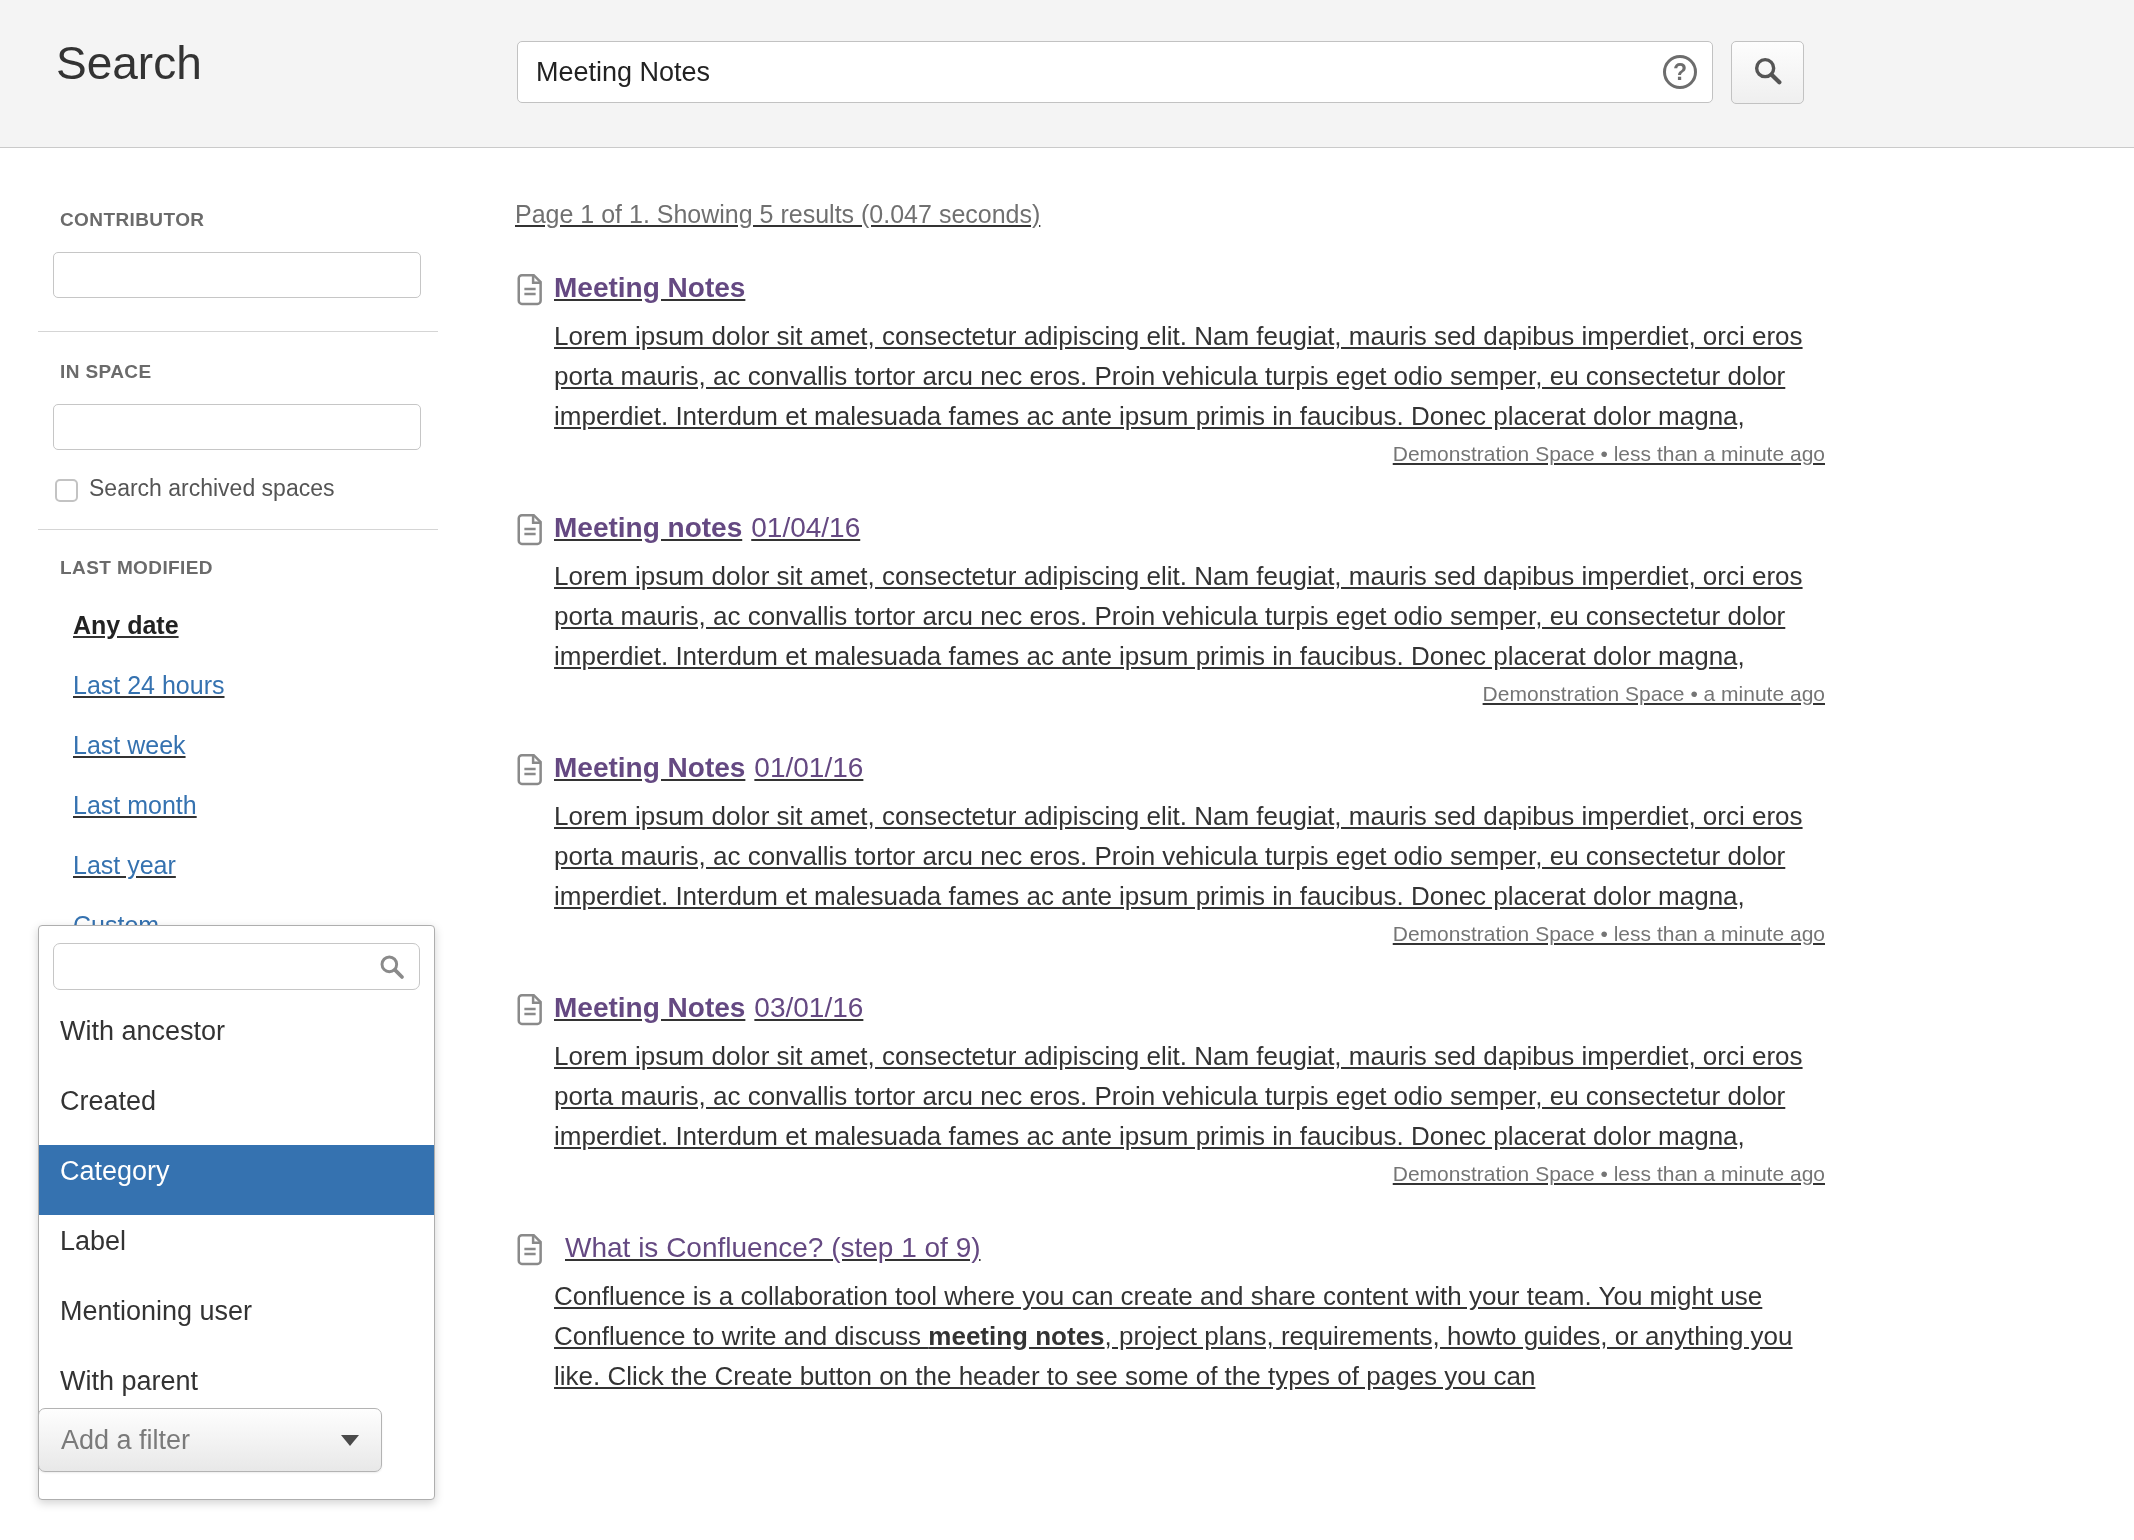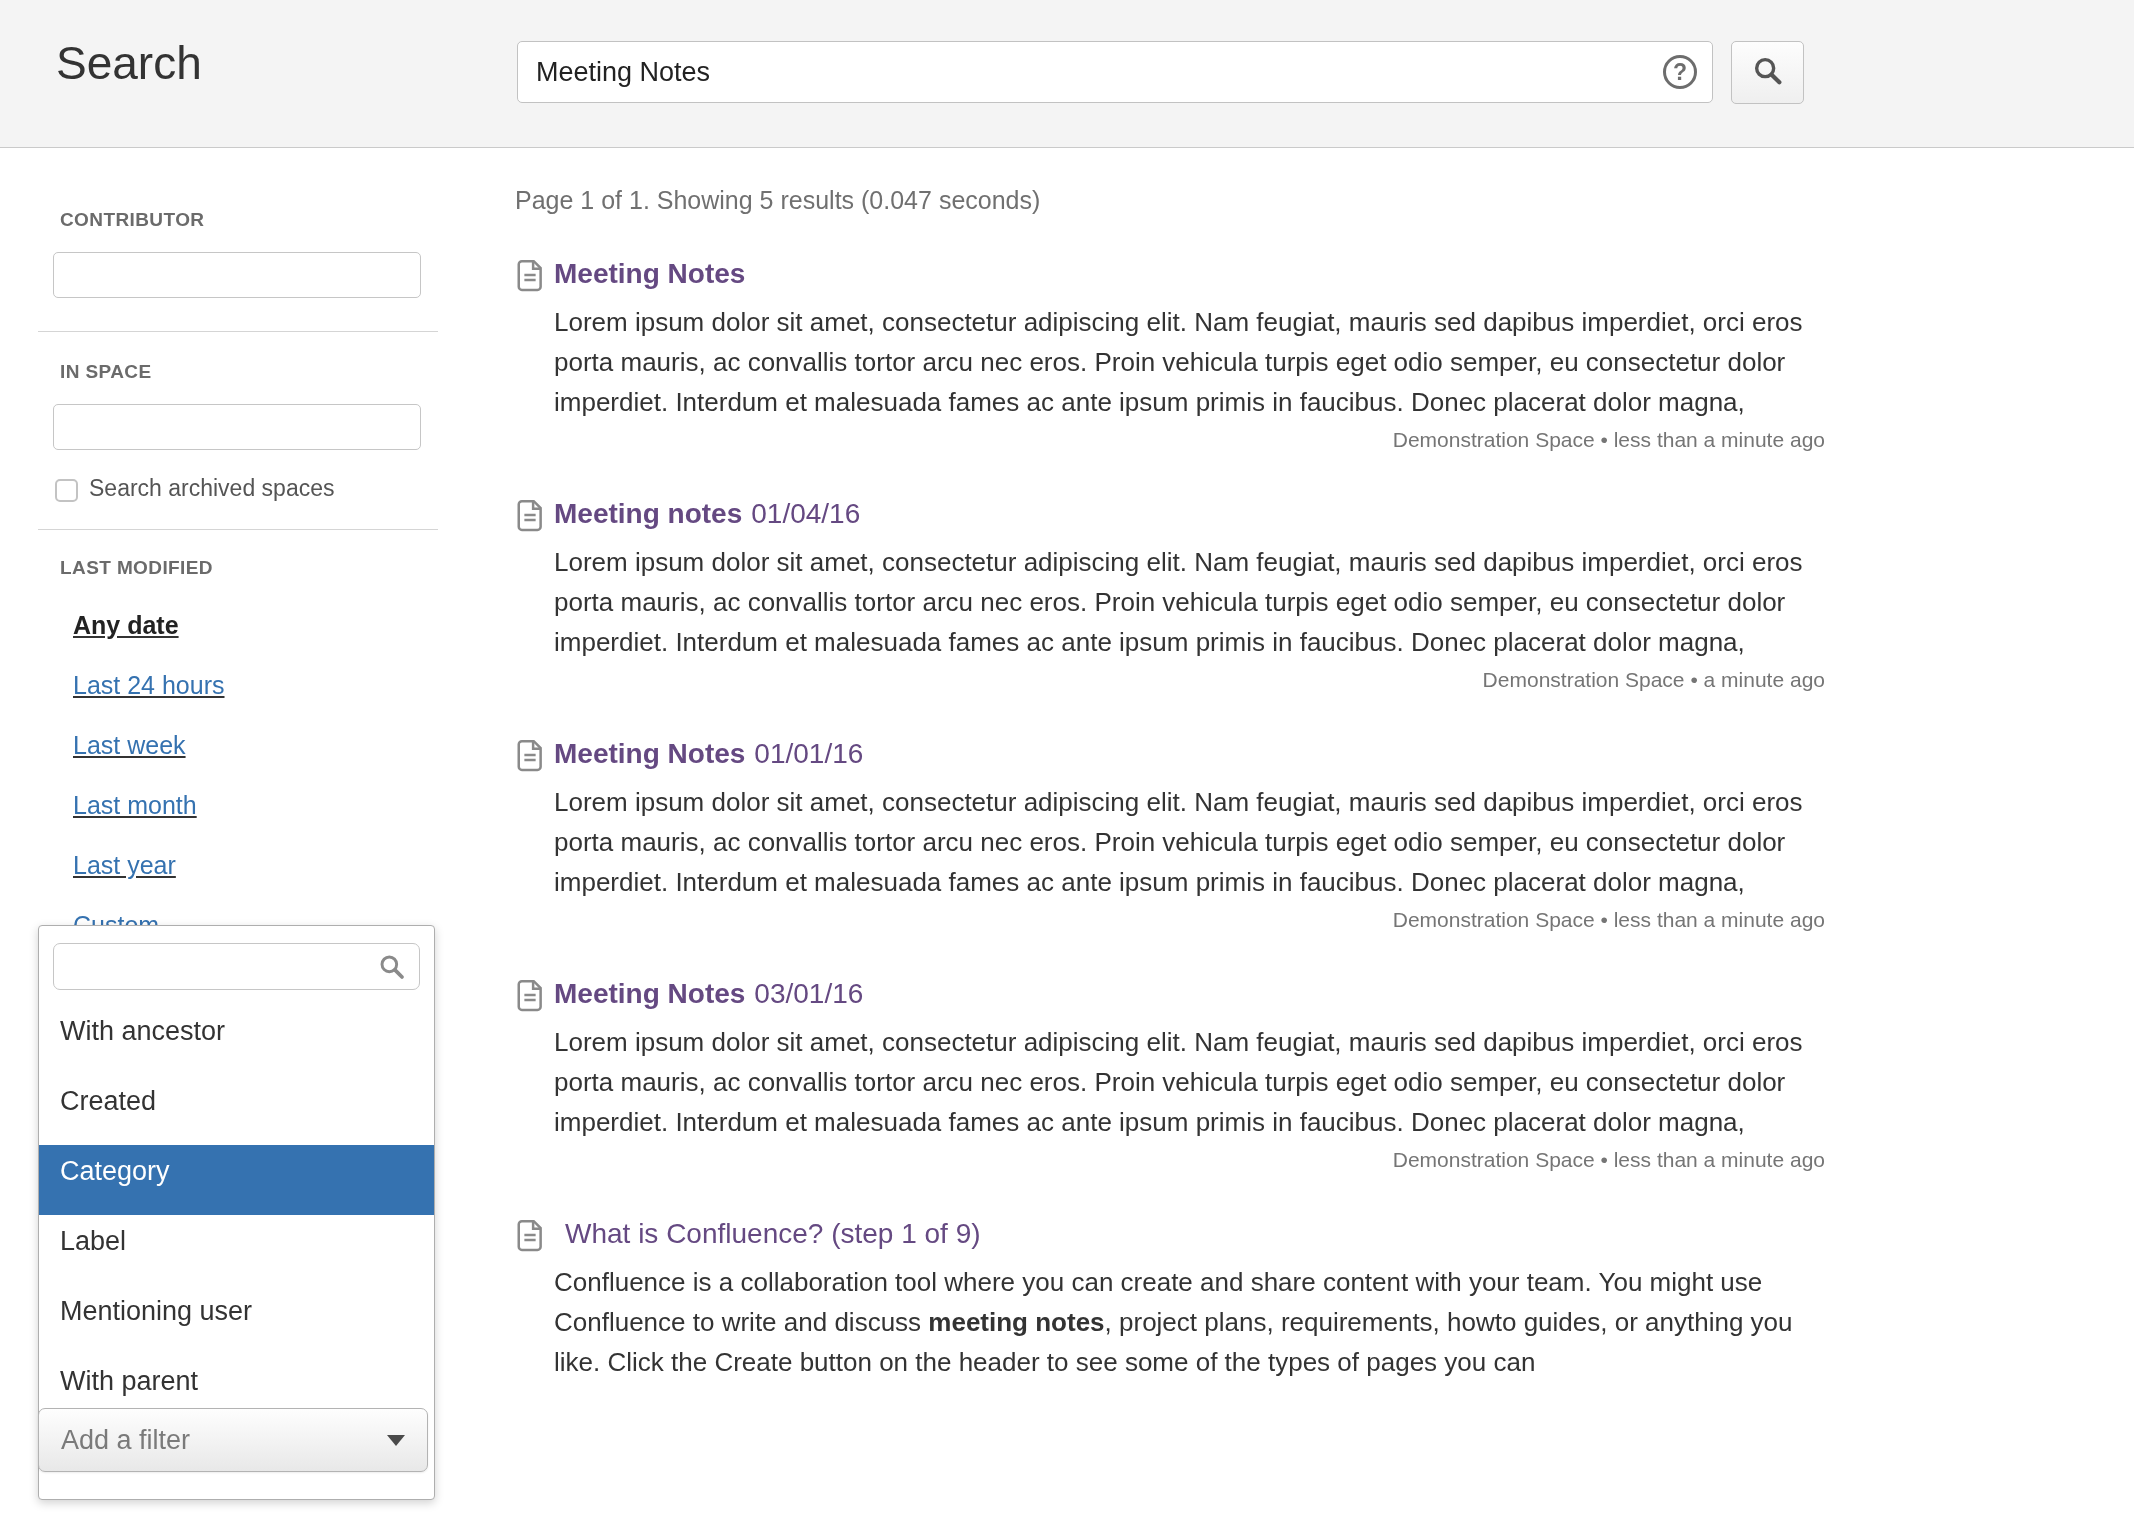--- a/index.html
+++ b/index.html
@@ -47,31 +47,31 @@
   .dropdown-panel { position:absolute; left:38px; top:925px; width:397px;
                     background:#fff; border:1px solid #aeaeae; border-radius:4px;
                     box-shadow:0 3px 10px rgba(0,0,0,.18); z-index:10; padding-top:17px; }
   .dd-search-wrap { position:relative; margin:0 14px; }
   .dd-search { width:100%; height:47px; border:1px solid #c6c6c6; border-radius:7px;
                font-size:24px; padding:0 54px 0 12px; font-family:"Liberation Sans", sans-serif; }
   .dd-search-icon { position:absolute; right:12px; top:8px; }
   .dd-list { list-style:none; margin-top:15px; padding-bottom:4px; }
   .dd-item { font-size:27px; color:#333; padding:11px 21px 28px 21px; cursor:pointer; }
   .dd-item.selected { background:#3572b0; color:#fff; }
-  .add-filter { position:absolute; left:38px; top:1408px; width:390px; height:64px;
+  .add-filter { position:absolute; left:38px; top:1408px; width:344px; height:64px;
                 background:linear-gradient(180deg,#fefefe,#e8e8e8);
                 border:1px solid #b3b3b3; border-radius:7px; z-index:11;
                 display:flex; align-items:center; padding:0 22px; cursor:pointer;
                 box-shadow:0 1px 2px rgba(0,0,0,.08); }
   .add-filter-label { font-size:27px; color:#7a7a7a; flex:1; }
   .chevron-down { width:0; height:0; border-left:9px solid transparent;
                   border-right:9px solid transparent; border-top:11px solid #4a4a4a; }
 
   
-  .main { position:absolute; left:515px; top:140px; width:1310px; }
+  .main { position:absolute; left:515px; top:154px; width:1310px;text-decoration:underline; }
   .summary { margin-top:46px; font-size:25px; color:#707070; height:28px; }
   .result { margin-top:44px; }
   .title-row { display:flex; align-items:flex-start; height:34px; }
   .page-icon { margin-top:1px; flex:0 0 auto; }
   .result-title { margin-left:9px; font-size:28px; color:#654982; text-decoration:none; cursor:pointer; line-height:32px; }
   .rt-main { font-weight:bold; }
   .rt-suffix { font-weight:400; }
   .rt-suffix:not(:empty) { margin-left:9px; }
   .rt-main:empty + .rt-suffix { margin-left:11px; }
   .result-body { margin-left:39px; margin-top:10px; width:1262px;

